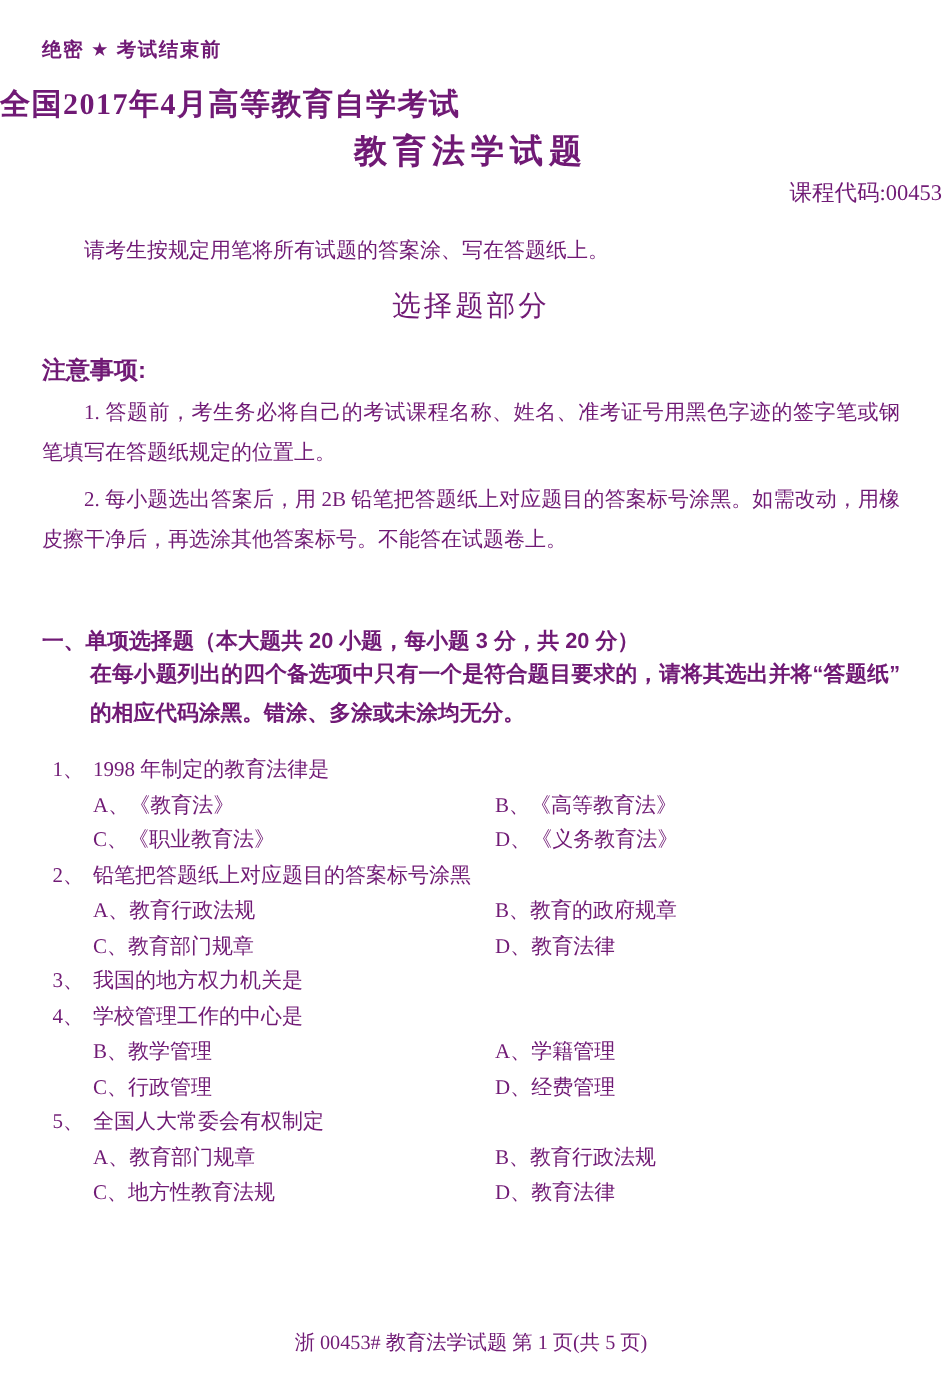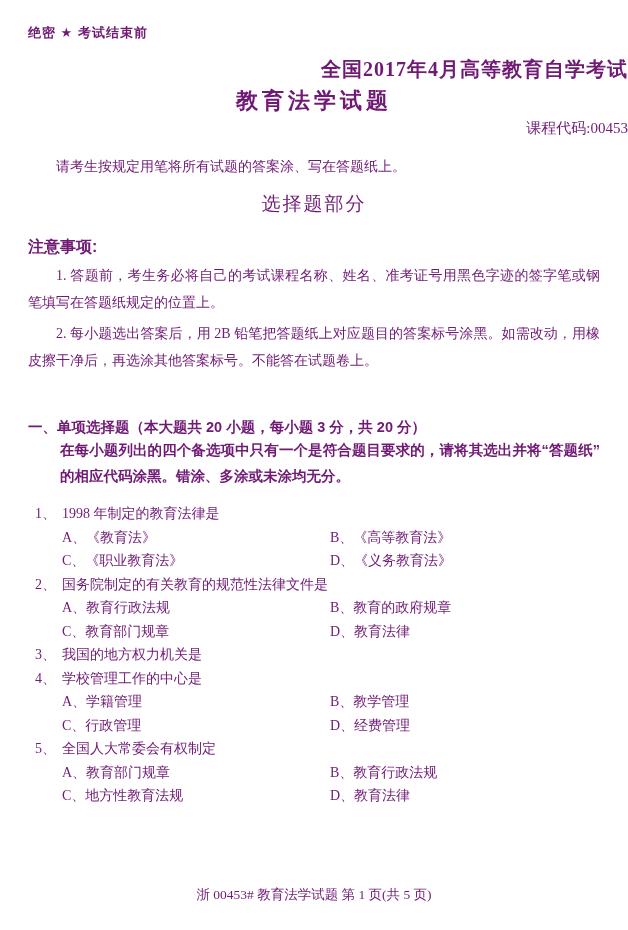--- a/index.html
+++ b/index.html
@@ -16,21 +16,21 @@
   .sans { font-family:"Liberation Sans","DejaVu Sans",sans-serif; }
 
   .security {
     margin:24px 0 0 28px;
     font-weight:bold;
     font-size:13px;
     letter-spacing:1px;
   }
   .exam-title {
     margin-top:14px;
-    text-align:right;
+    text-align:left;
     font-weight:bold;
     font-size:20px;
     letter-spacing:1px;
   }
   .paper-title {
     margin-top:3px;
     text-align:center;
     font-weight:bold;
     font-size:22px;
     letter-spacing:4px;
@@ -133,21 +133,21 @@
         <span>A、《教育法》</span>
         <span>B、《高等教育法》</span>
         <span>C、《职业教育法》</span>
         <span>D、《义务教育法》</span>
       </div>
     </div>
 
     <div class="question">
       <div class="q-head">
         <span class="q-num">2、</span>
-        <span class="q-stem">国务院制定的有关教育的规范性法律文件是</span>
+        <span class="q-stem">铅笔把答题纸上对应题目的答案标号涂黑</span>
       </div>
       <div class="q-options">
         <span>A、教育行政法规</span>
         <span>B、教育的政府规章</span>
         <span>C、教育部门规章</span>
         <span>D、教育法律</span>
       </div>
     </div>
 
     <div class="question">
@@ -156,22 +156,22 @@
         <span class="q-stem">我国的地方权力机关是</span>
       </div>
     </div>
 
     <div class="question">
       <div class="q-head">
         <span class="q-num">4、</span>
         <span class="q-stem">学校管理工作的中心是</span>
       </div>
       <div class="q-options">
+        <span>B、教学管理</span>
         <span>A、学籍管理</span>
-        <span>B、教学管理</span>
         <span>C、行政管理</span>
         <span>D、经费管理</span>
       </div>
     </div>
 
     <div class="question">
       <div class="q-head">
         <span class="q-num">5、</span>
         <span class="q-stem">全国人大常委会有权制定</span>
       </div>

